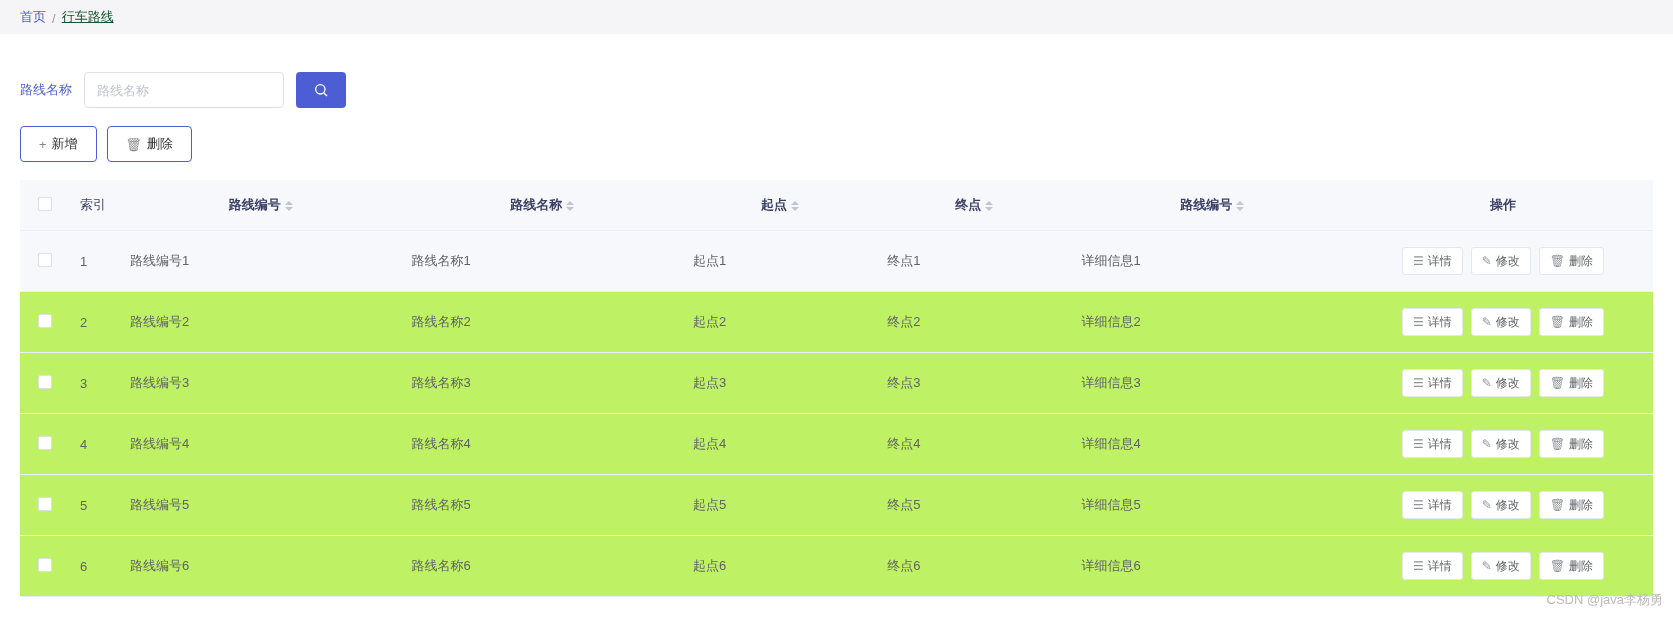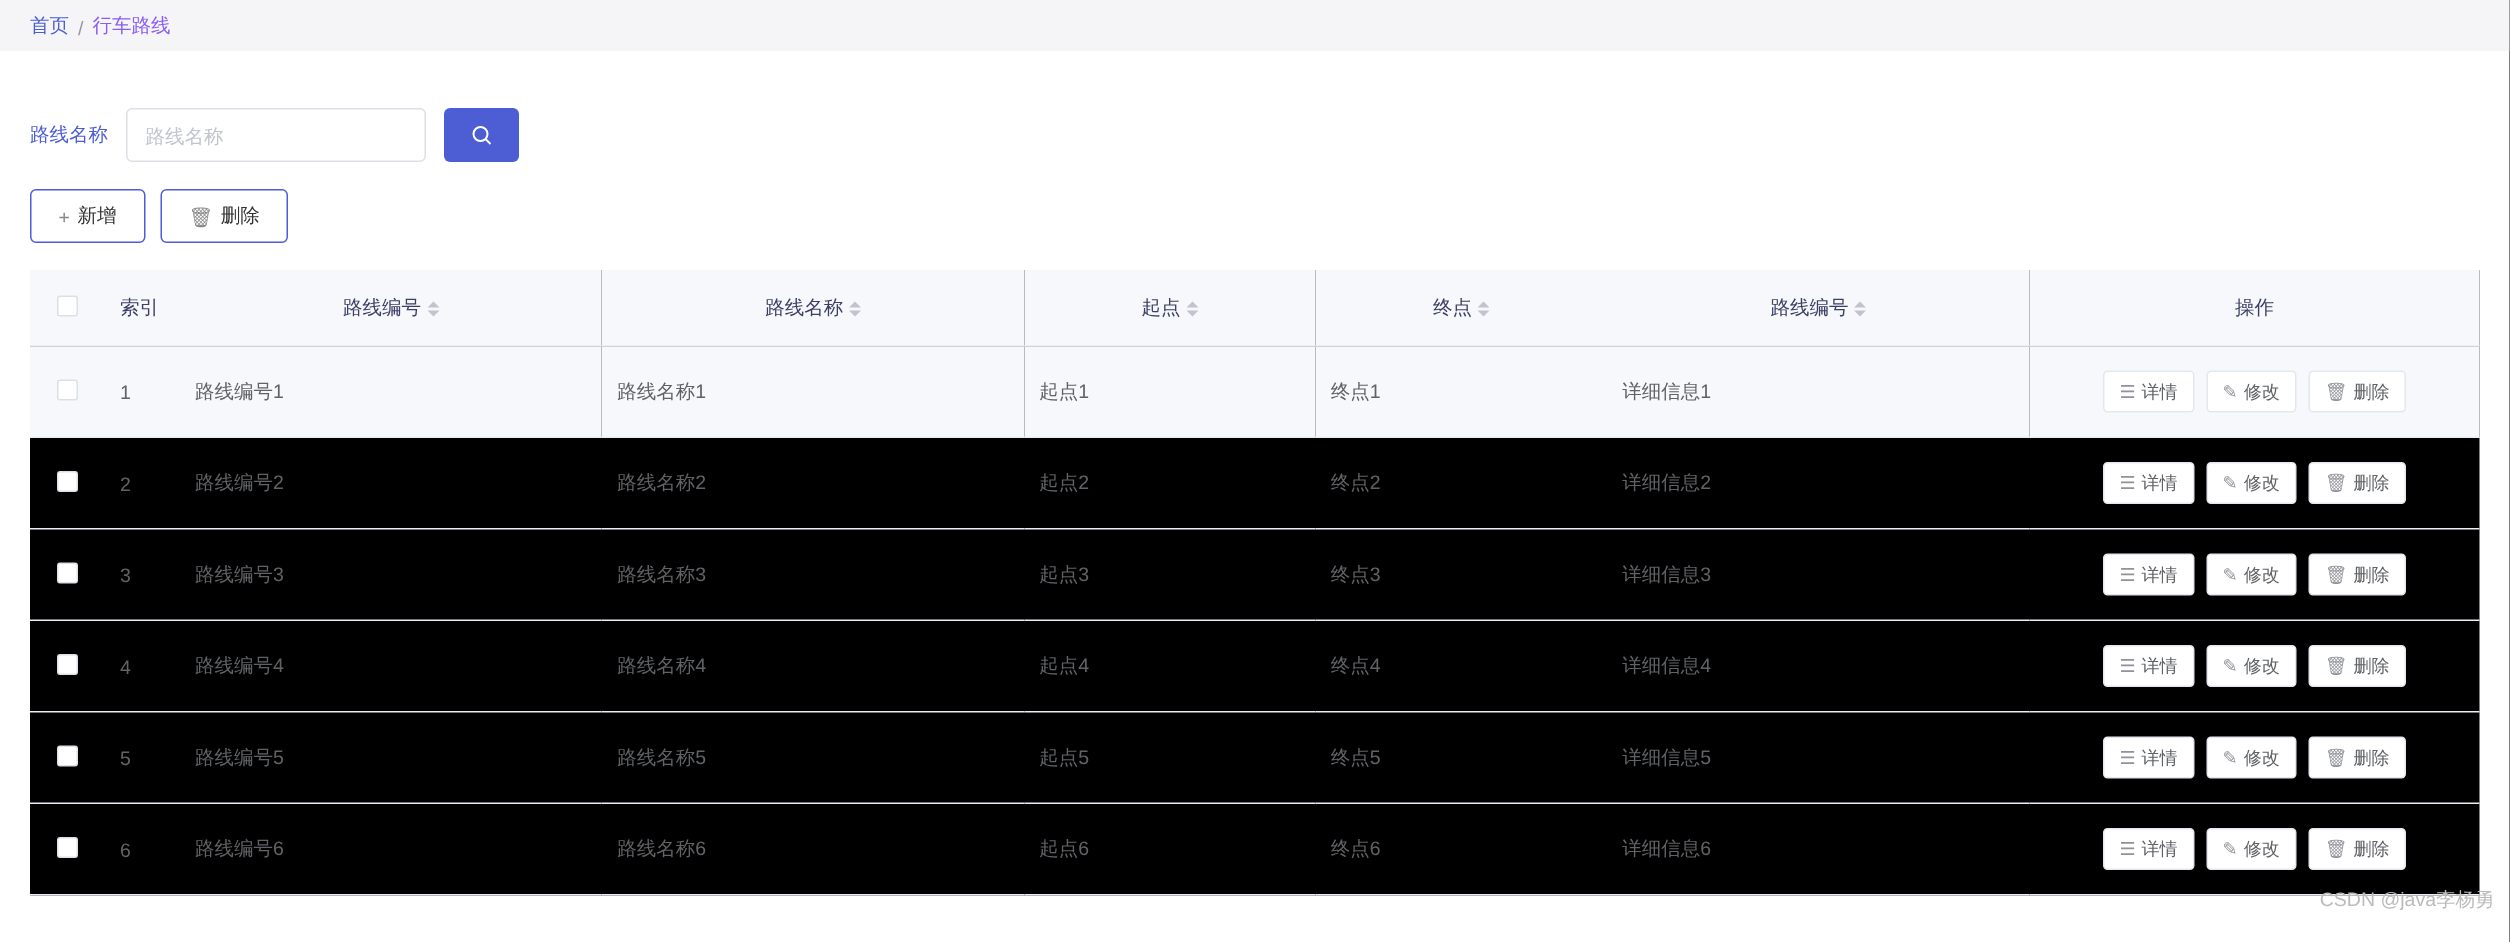--- a/index.html
+++ b/index.html
@@ -1,33 +1,33 @@
 <!DOCTYPE html>
 <html><head>
 <meta charset="utf-8">
 <style>
 * { box-sizing: border-box; margin: 0; padding: 0; }
 body { font-family: "Microsoft YaHei", Arial, sans-serif; font-size: 13px; color: #606266; background: #fff; width: 1673px; }
 .breadcrumb { padding: 8px 20px; background: #f5f5f7; display: flex; align-items: flex-end; gap: 6px; }
 .breadcrumb a { color: #4d5dd4; text-decoration: none; cursor: pointer; }
 .breadcrumb .sep { color: #999; }
-.breadcrumb .cur { color: #8b5cf6; }
+.breadcrumb .cur { color: #14532d; text-decoration: underline; }
 .content { padding: 20px; }
 .search-row { display: flex; align-items: center; gap: 12px; margin: 18px 0; }
 .search-label { color: #4d5dd4; font-size: 13px; }
 .search-input { width: 200px; height: 36px; border: 1px solid #dcdfe6; border-radius: 4px; padding: 0 12px; font-size: 13px; outline: none; }
 .search-input::placeholder { color: #c0c4cc; }
 .search-btn { width: 50px; height: 36px; background: #4d5dd4; border: none; border-radius: 4px; display: flex; align-items: center; justify-content: center; cursor: pointer; }
 .search-btn svg { stroke: #fff; }
 .action-row { display: flex; gap: 10px; margin-bottom: 18px; }
 .btn { height: 36px; padding: 0 18px; border: 1px solid #4d5dd4; background: #fff; color: #333; border-radius: 4px; cursor: pointer; display: flex; align-items: center; gap: 5px; font-size: 13px; }
 .btn .ico { color: #888; font-size: 13px; }
-.table { width: 100%; border-collapse: collapse; background: #000000; }
+.table { width: 100%; border-collapse: collapse; background: #bef264; }
 .table th { background: #f7f8fc; padding: 16px 10px; font-weight: 500; color: #3a3f63; font-size: 13px; text-align: left; border-bottom: 1px solid #ebeef5; }
-.table th.center { text-align: center; }
+.table th.center { text-align: center; font-weight: bold; }
 .table td { padding: 16px 10px; border-bottom: 1px solid #ebeef5; color: #606266; font-size: 13px; }
 .table tbody tr:first-child { background: #f7f8fc; }
 .cb { width: 14px; height: 14px; border: 1px solid #dcdfe6; border-radius: 2px; display: inline-block; background: #fff; cursor: pointer; }
 .sort { display: inline-flex; flex-direction: column; margin-left: 4px; vertical-align: middle; line-height: 0; }
 .sort i { width: 0; height: 0; border-left: 4px solid transparent; border-right: 4px solid transparent; }
 .sort .up { border-bottom: 4px solid #c0c4cc; margin-bottom: 2px; }
 .sort .dn { border-top: 4px solid #c0c4cc; }
 .ops { display: flex; gap: 8px; justify-content: center; }
 .op-btn { height: 28px; padding: 0 10px; border: 1px solid #e4e7ed; background: #fff; border-radius: 3px; cursor: pointer; display: flex; align-items: center; gap: 4px; font-size: 12px; color: #606266; }
 .op-btn .ico { color: #909399; font-size: 12px; }

